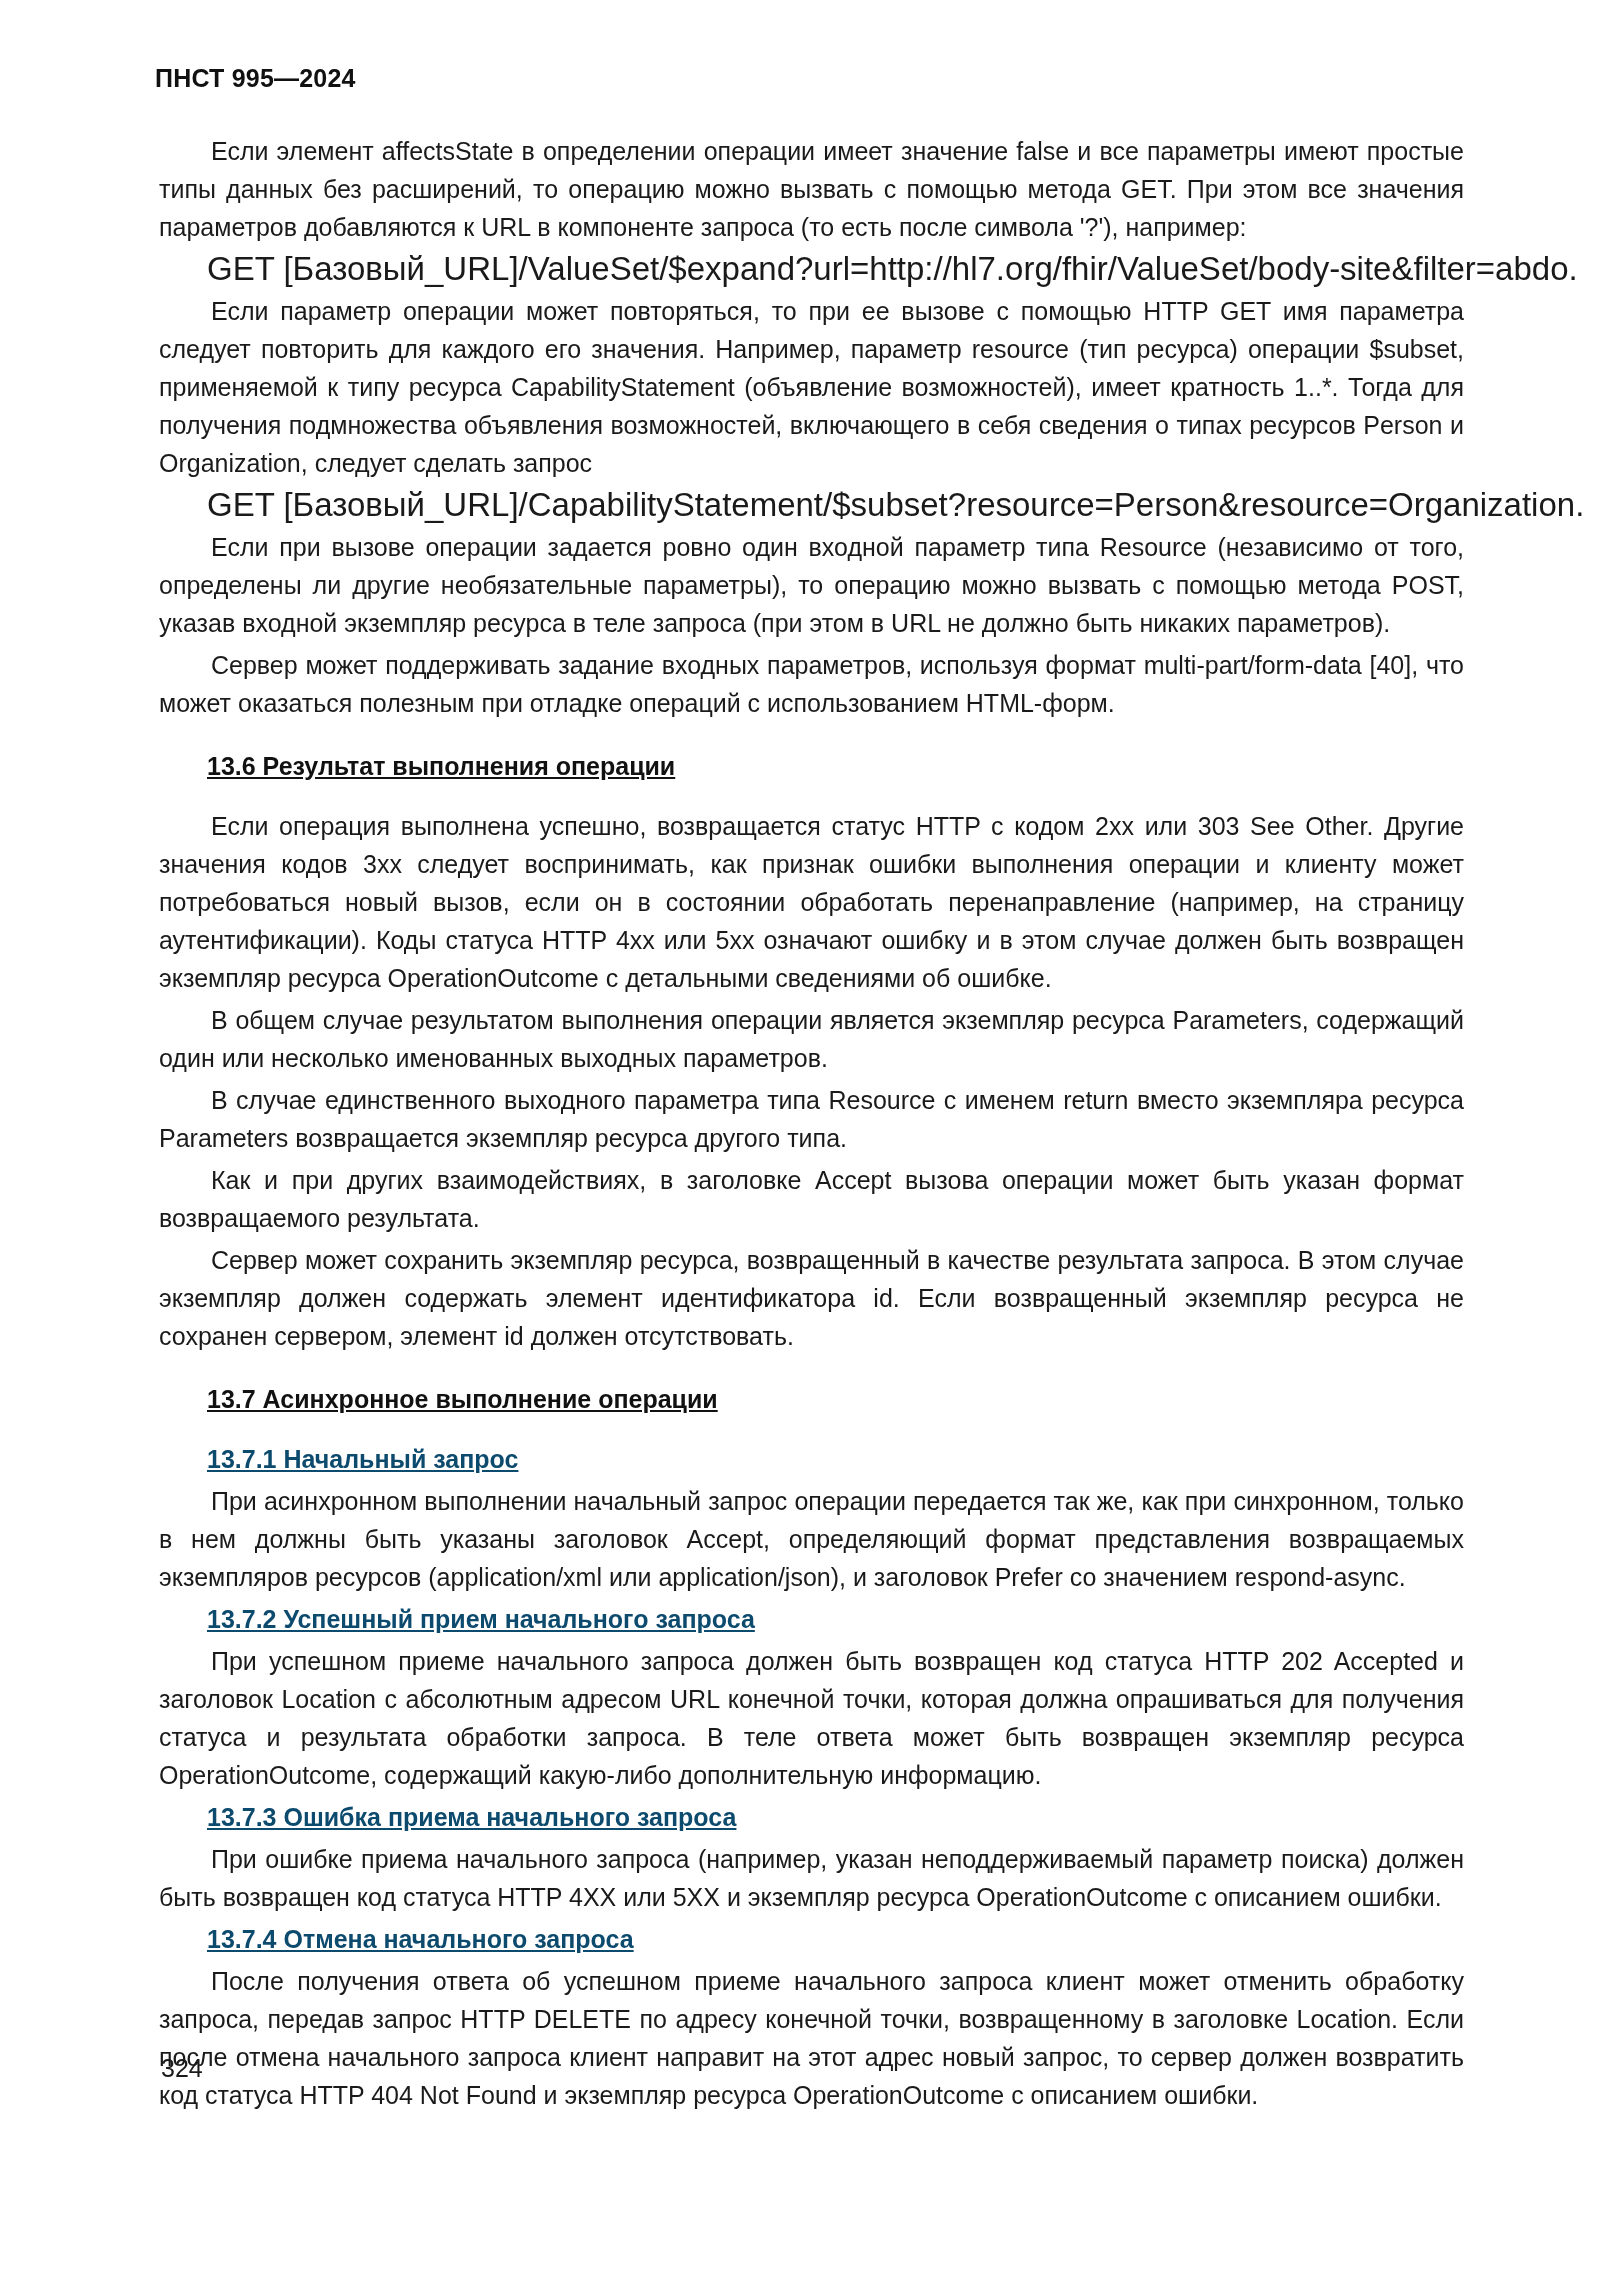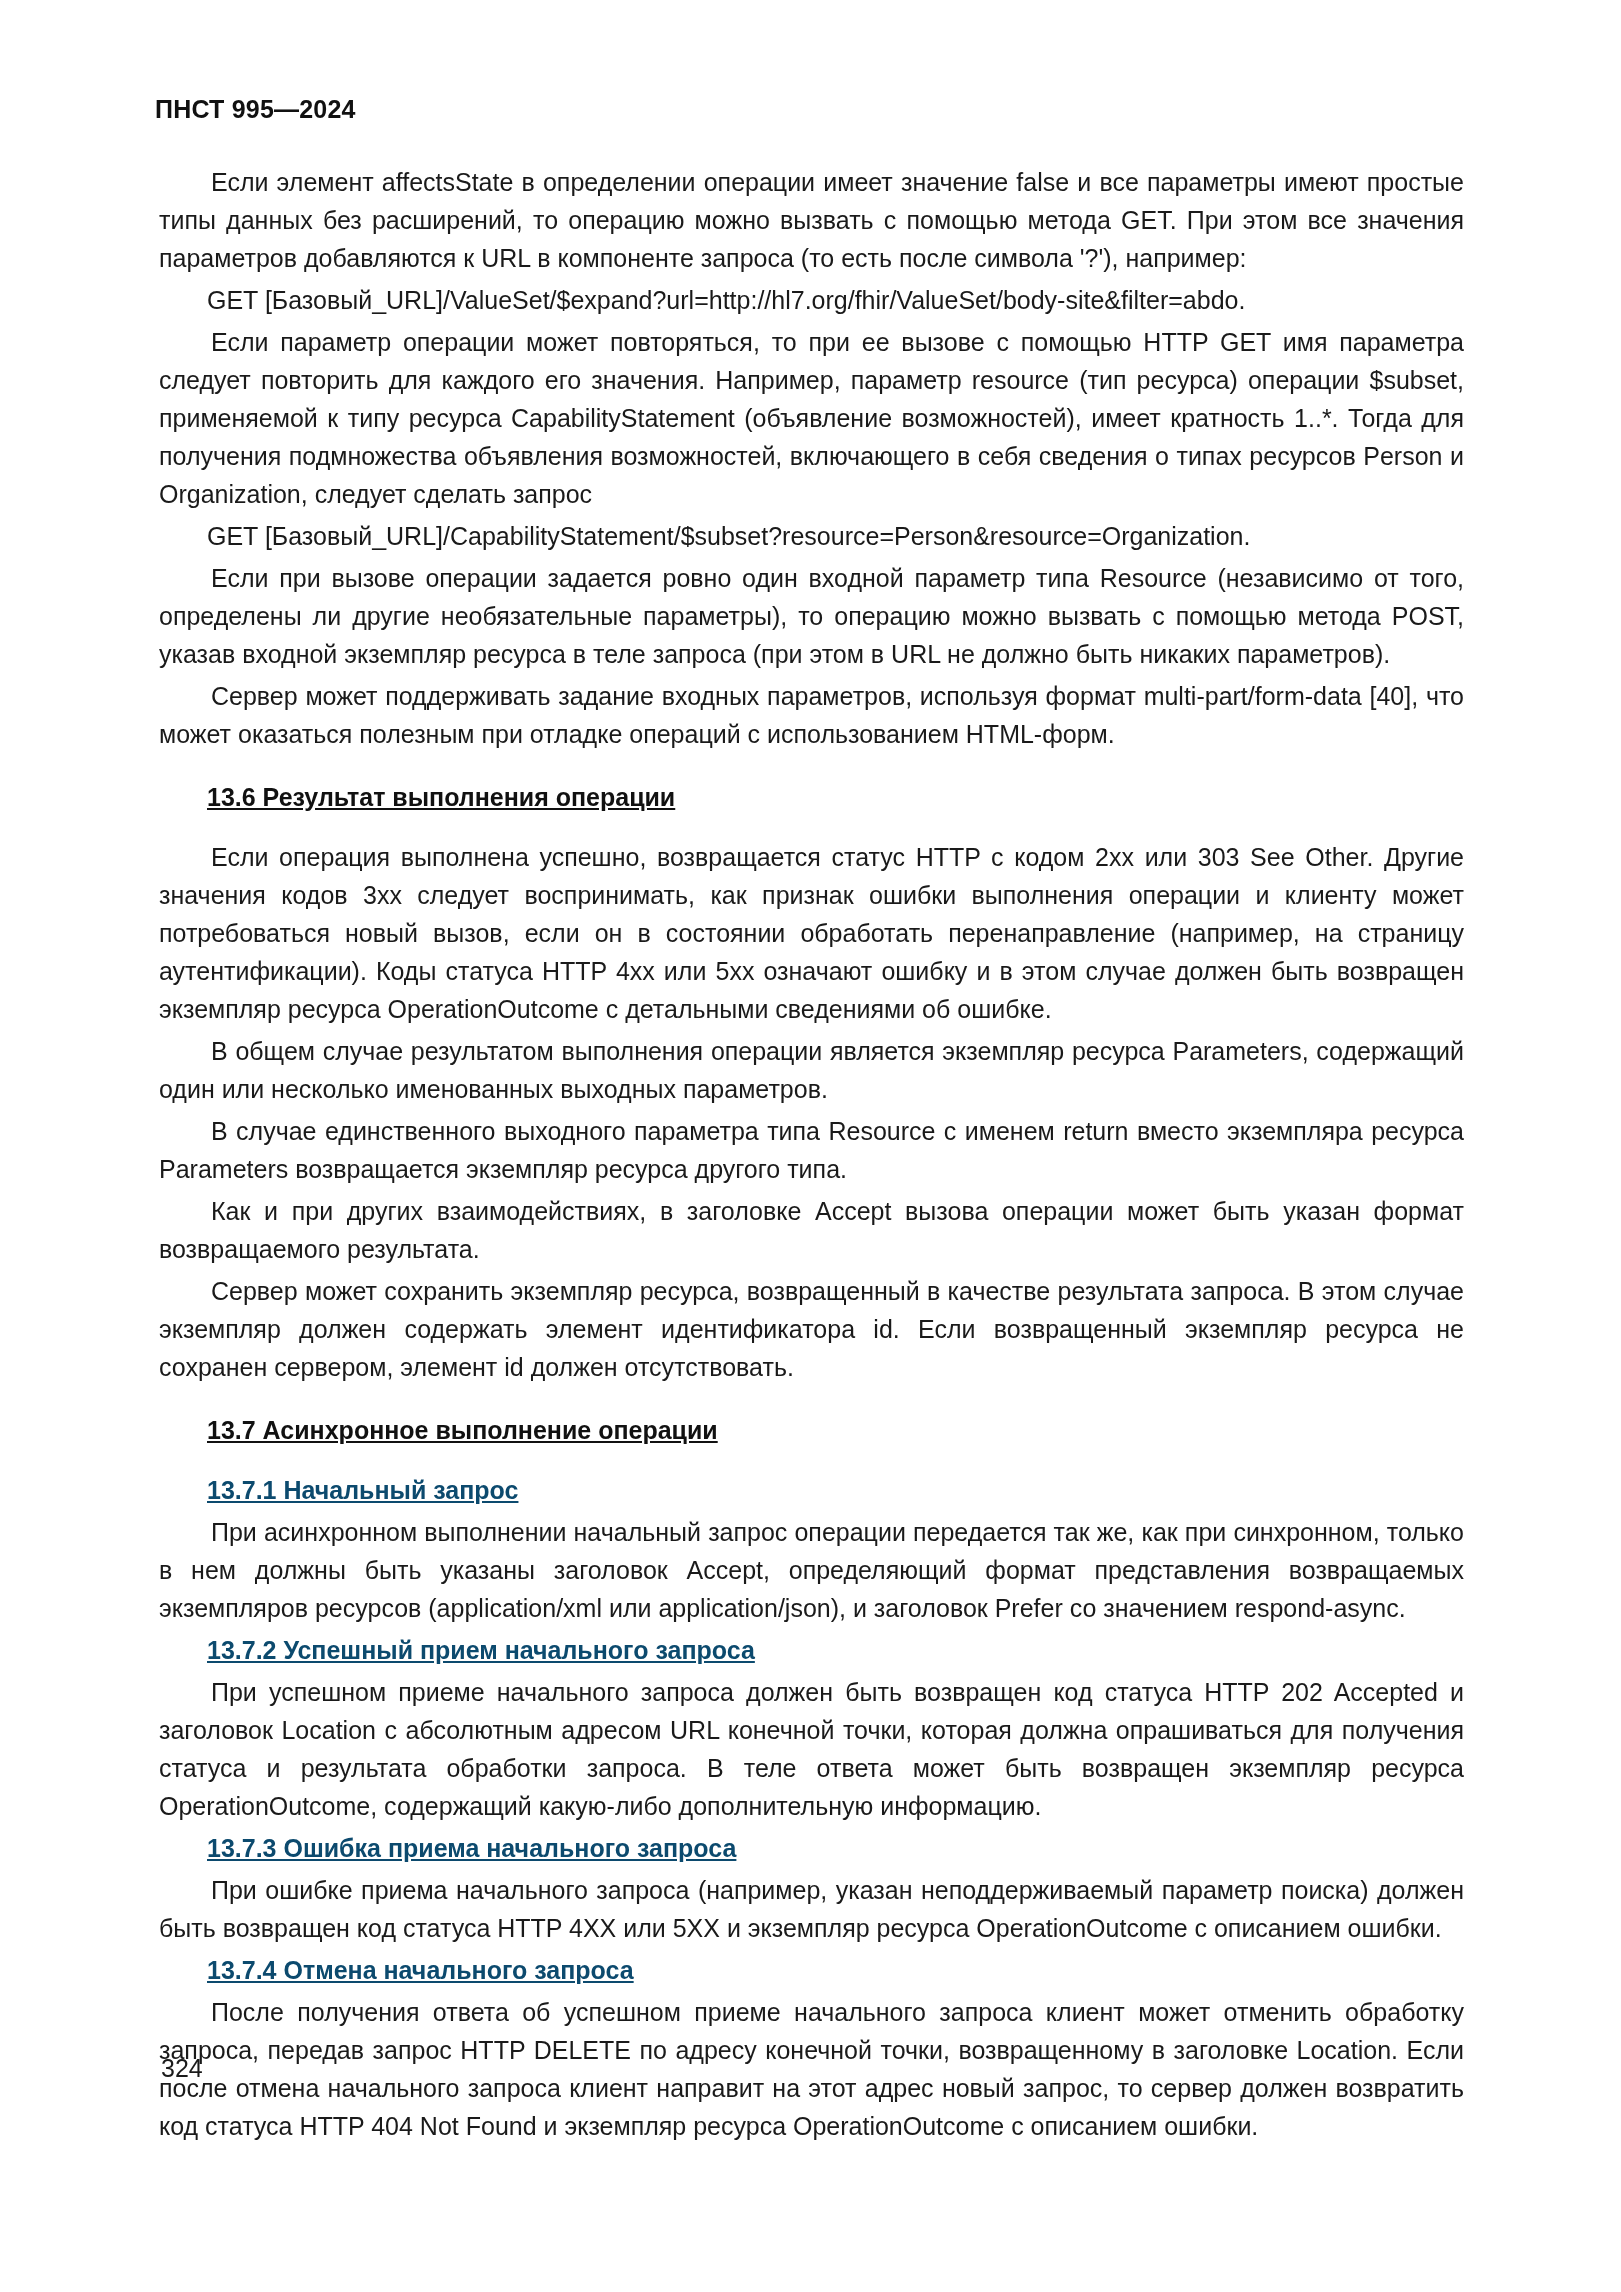--- a/index.html
+++ b/index.html
@@ -19,21 +19,21 @@
     box-sizing: border-box;
     overflow: hidden;
   }
   .content {
     position: absolute;
     left: 155px;
     top: 0;
     width: 1313px;
   }
   .running-head {
-    margin-top: 96px;
+    margin-top: 65px;
     font-size: 25px;
     font-weight: bold;
     letter-spacing: 0.2px;
     line-height: 1.1;
     color: #111111;
   }
   .body-block {
     margin-top: 39px;
   }
   p.para {
@@ -42,21 +42,21 @@
     line-height: 38px;
     text-align: justify;
     text-indent: 52px;
     color: #1a1a1a;
     word-spacing: 0px;
     -webkit-hyphens: manual;
     hyphens: manual;
   }
   p.code-line {
     margin: 0;
-    font-size: 25px;
+    font-size: 33px;
     line-height: 38px;
     text-align: left;
     text-indent: 52px;
     color: #1a1a1a;
     white-space: nowrap;
   }
   h2.h-section {
     margin: 0;
     font-size: 25px;
     font-weight: bold;

